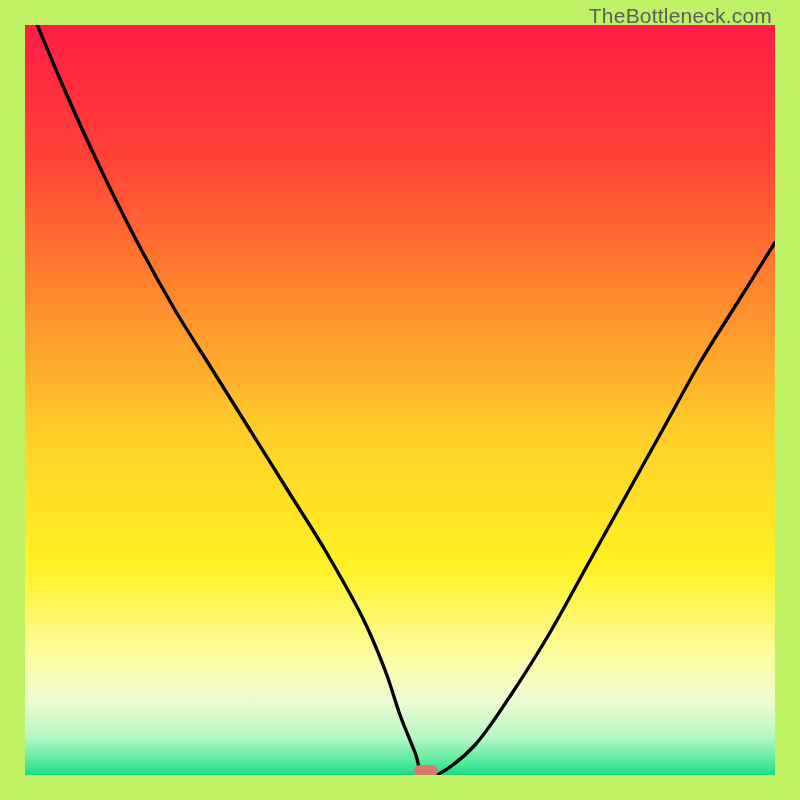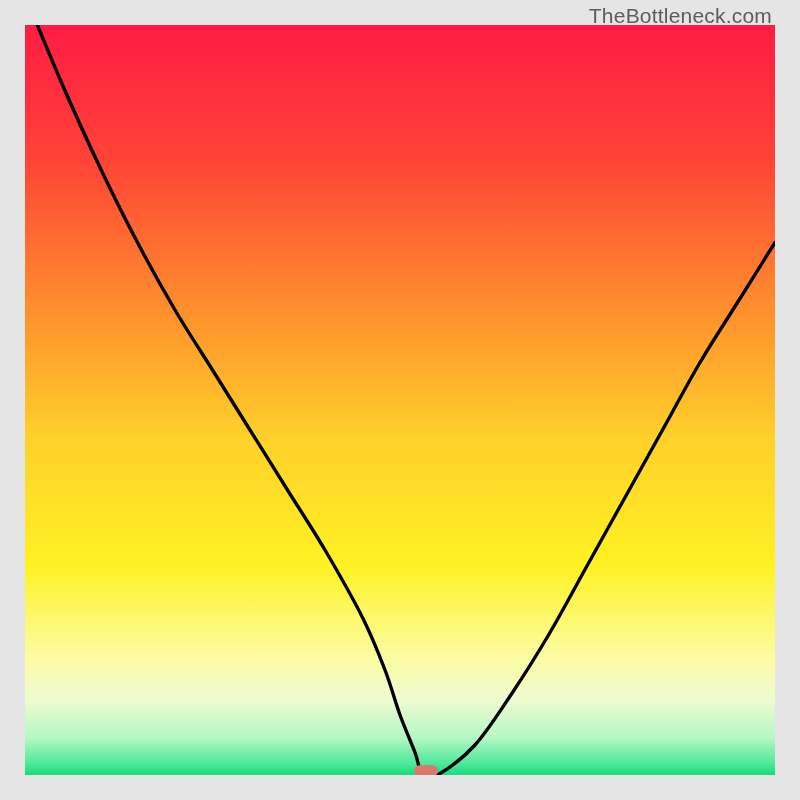--- a/index.html
+++ b/index.html
@@ -7,21 +7,21 @@
     padding: 0;
     width: 800px;
     height: 800px;
     background: #000;
     overflow: hidden;
   }
   .frame {
     position: relative;
     width: 800px;
     height: 800px;
-    background: #e5e5e5;
+    background: #bef264;
   }
   .plot-area {
     position: absolute;
     left: 25px;
     top: 25px;
     width: 750px;
     height: 750px;
     overflow: hidden;
   }
   .gradient-bg {

